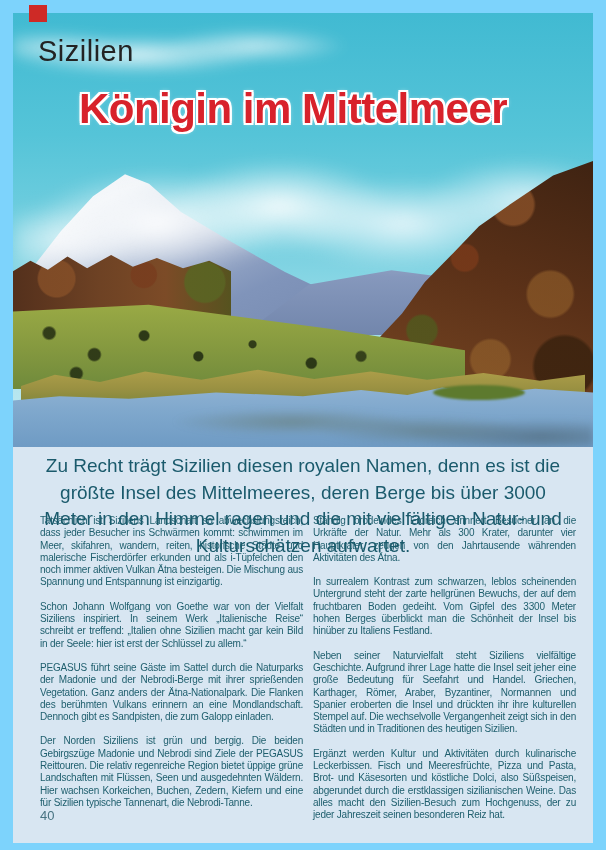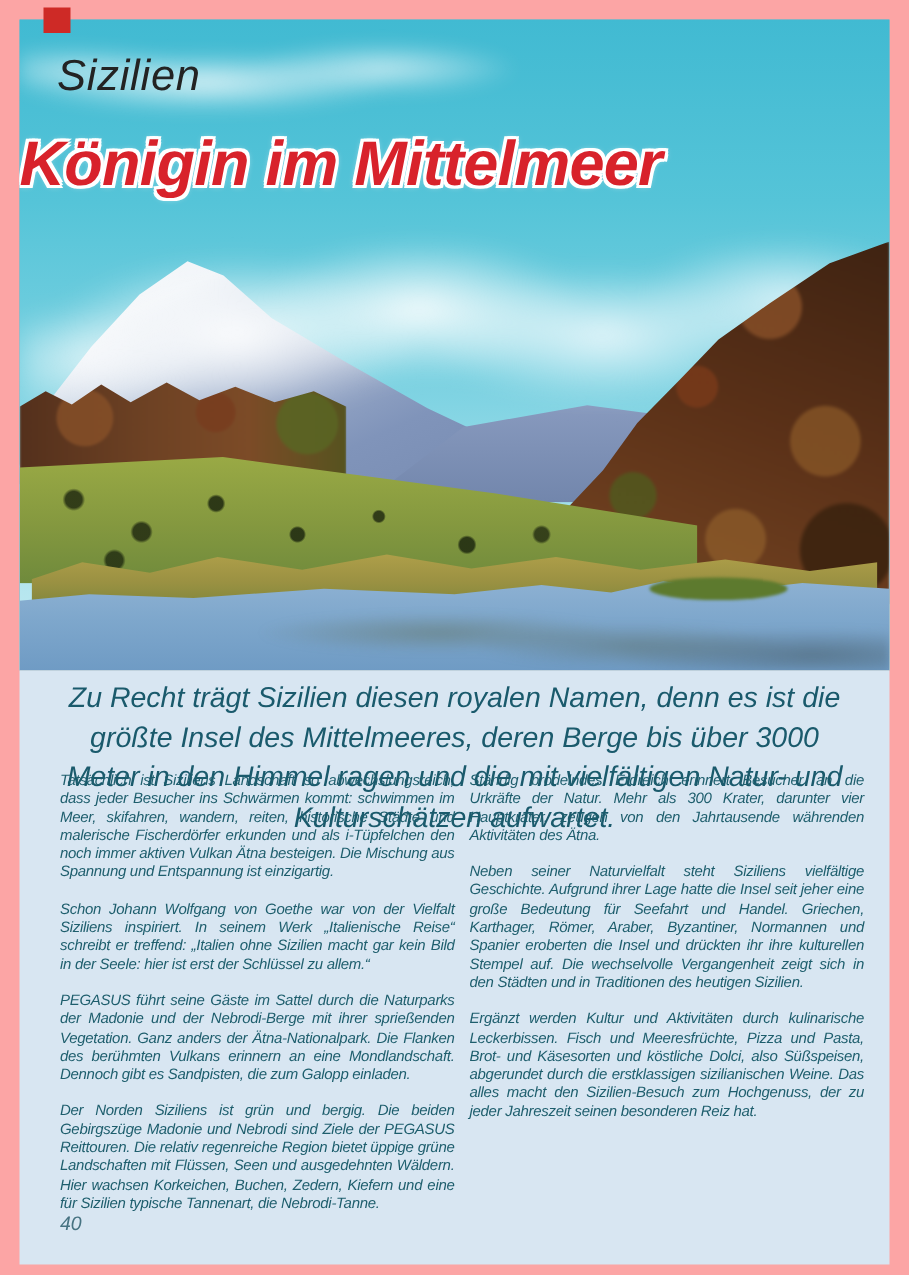--- a/index.html
+++ b/index.html
@@ -1,21 +1,21 @@
 <!DOCTYPE html>
 <html lang="de"><head>
 <meta charset="utf-8">
 <style>
   html,body{margin:0;padding:0;}
   body{
     width:606px;height:850px;background:#ffffff;
     font-family:"Liberation Sans","DejaVu Sans",sans-serif;
     position:relative;overflow:hidden;
   }
-  .page{position:absolute;inset:0;background:#fca5a5;font-style:italic;}
+  .page{position:absolute;inset:0;background:#7dd3fc;}
 
   
   .action-marker{position:absolute;left:29px;top:5px;width:18px;height:17px;background:#ce2a26;z-index:30;}
 
   
   .photo{position:absolute;left:13px;top:13px;width:580px;height:434px;overflow:hidden;background:#4abdd4;}
   .sky{position:absolute;inset:0;background:linear-gradient(180deg,#41bad2 0%,#55c4d8 28%,#79d1e1 55%,#a9e1ec 78%,#c6ecf2 100%);}
   .cloud-top{position:absolute;left:0;top:8px;width:440px;height:62px;filter:blur(6px);opacity:.85;
     background:
       radial-gradient(42% 46% at 28% 55%, rgba(255,255,255,.95), rgba(255,255,255,0) 70%),
@@ -70,21 +70,21 @@
     background:linear-gradient(180deg,#8fb2d3 0%,#7ea7cc 45%,#6f9bc4 100%);
     clip-path:polygon(0 25%,8% 18%,20% 22%,35% 12%,50% 18%,60% 8%,68% 16%,74% 4%,82% 14%,90% 6%,100% 12%,100% 100%,0 100%);}
   .shore-green{position:absolute;left:420px;top:372px;width:92px;height:15px;border-radius:50%;background:#5d7a2e;filter:blur(1px);}
   .lake-shallows{position:absolute;left:150px;top:392px;width:430px;height:42px;filter:blur(3px);
     background:
       radial-gradient(40% 45% at 30% 40%, rgba(95,110,90,.45), rgba(0,0,0,0) 70%),
       radial-gradient(35% 50% at 60% 60%, rgba(85,100,85,.4), rgba(0,0,0,0) 70%),
       radial-gradient(45% 60% at 88% 75%, rgba(70,90,100,.55), rgba(0,0,0,0) 70%);}
 
   .kicker{position:absolute;left:25px;top:22px;font-size:29px;font-weight:400;color:#232323;letter-spacing:.5px;z-index:10;}
-  .headline{position:absolute;left:0;top:72px;width:560px;text-align:left;z-index:10;
+  .headline{position:absolute;left:0;top:72px;width:560px;text-align:center;z-index:10;
     font-size:42px;font-weight:700;letter-spacing:-.5px;color:#d8222b;
     text-shadow:-2px -2px 0 #fff,2px -2px 0 #fff,-2px 2px 0 #fff,2px 2px 0 #fff,-2px 0 0 #fff,2px 0 0 #fff,0 -2px 0 #fff,0 2px 0 #fff,0 0 5px rgba(255,255,255,.9);}
 
   
   .content{position:absolute;left:13px;top:447px;width:580px;height:396px;background:#d8e6f2;}
   .intro{position:absolute;top:6px;left:25px;width:530px;margin:0;text-align:center;
     font-size:19px;line-height:1.4;color:#1a5a6c;}
   .columns{position:absolute;top:68px;left:27px;width:536px;display:flex;gap:10px;}
   .col{width:263px;}
   .col p{margin:0 0 12px 0;font-size:10px;line-height:12.3px;letter-spacing:-.2px;
@@ -121,20 +121,21 @@
 
     <div class="columns">
       <div class="col">
         <p>Tatsächlich ist Siziliens Landschaft so abwechslungsreich, dass jeder Besucher ins Schwärmen kommt: schwimmen im Meer, skifahren, wandern, reiten, historische Städte und malerische Fischerdörfer erkunden und als i-Tüpfelchen den noch immer aktiven Vulkan Ätna besteigen. Die Mischung aus Spannung und Entspannung ist einzigartig.</p>
         <p>Schon Johann Wolfgang von Goethe war von der Vielfalt Siziliens inspiriert. In seinem Werk „Italienische Reise“ schreibt er treffend: „Italien ohne Sizilien macht gar kein Bild in der Seele: hier ist erst der Schlüssel zu allem.“</p>
         <p>PEGASUS führt seine Gäste im Sattel durch die Naturparks der Madonie und der Nebrodi-Berge mit ihrer sprießenden Vegetation. Ganz anders der Ätna-Nationalpark. Die Flanken des berühmten Vulkans erinnern an eine Mondlandschaft. Dennoch gibt es Sandpisten, die zum Galopp einladen.</p>
         <p>Der Norden Siziliens ist grün und bergig. Die beiden Gebirgszüge Madonie und Nebrodi sind Ziele der PEGASUS Reittouren. Die relativ regenreiche Region bietet üppige grüne Landschaften mit Flüssen, Seen und ausgedehnten Wäldern. Hier wachsen Korkeichen, Buchen, Zedern, Kiefern und eine für Sizilien typische Tannenart, die Nebrodi-Tanne.</p>
       </div>
       <div class="col">
         <p>Ständig brodelndes Erdreich erinnert Besucher an die Urkräfte der Natur. Mehr als 300 Krater, darunter vier Hauptkrater, zeugen von den Jahrtausende währenden Aktivitäten des Ätna.</p>
+        <p>In surrealem Kontrast zum schwarzen, leblos scheinenden Untergrund steht der zarte hellgrünen Bewuchs, der auf dem fruchtbaren Boden gedeiht. Vom Gipfel des 3300 Meter hohen Berges überblickt man die Schönheit der Insel bis hinüber zu Italiens Festland.</p>
         <p>Neben seiner Naturvielfalt steht Siziliens vielfältige Geschichte. Aufgrund ihrer Lage hatte die Insel seit jeher eine große Bedeutung für Seefahrt und Handel. Griechen, Karthager, Römer, Araber, Byzantiner, Normannen und Spanier eroberten die Insel und drückten ihr ihre kulturellen Stempel auf. Die wechselvolle Vergangenheit zeigt sich in den Städten und in Traditionen des heutigen Sizilien.</p>
         <p>Ergänzt werden Kultur und Aktivitäten durch kulinarische Leckerbissen. Fisch und Meeresfrüchte, Pizza und Pasta, Brot- und Käsesorten und köstliche Dolci, also Süßspeisen, abgerundet durch die erstklassigen sizilianischen Weine. Das alles macht den Sizilien-Besuch zum Hochgenuss, der zu jeder Jahreszeit seinen besonderen Reiz hat.</p>
       </div>
     </div>
 
     <div class="page-number">40</div>
   </div>
 </div>
 
 </body></html>

